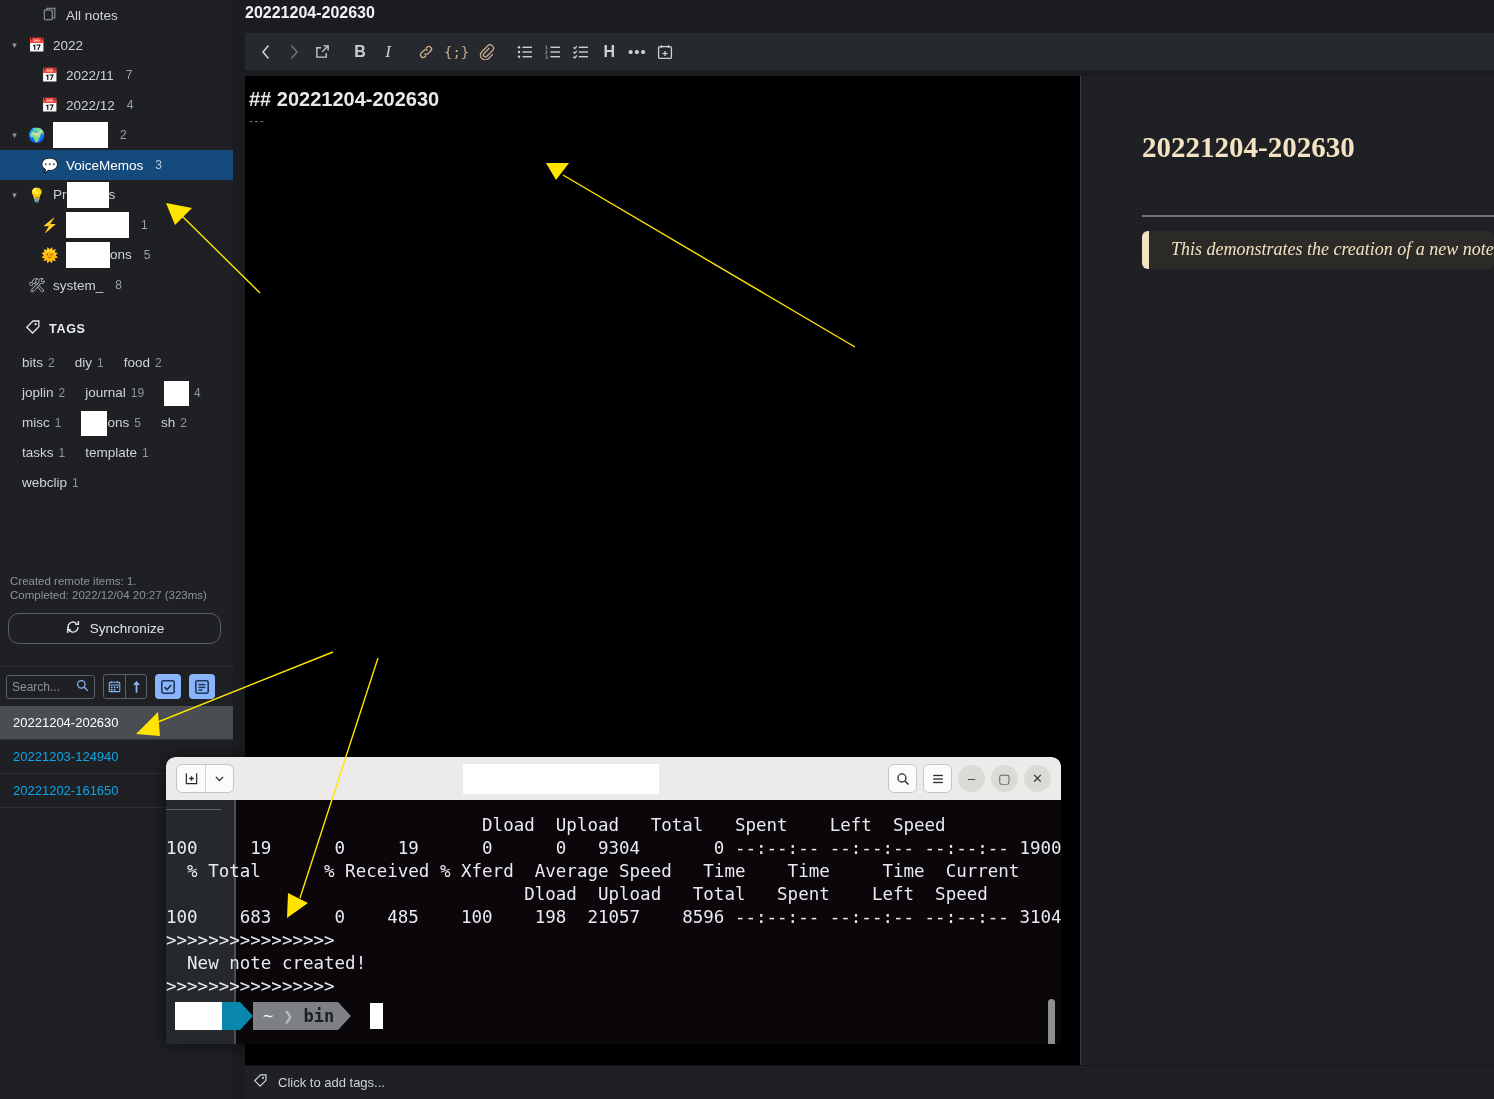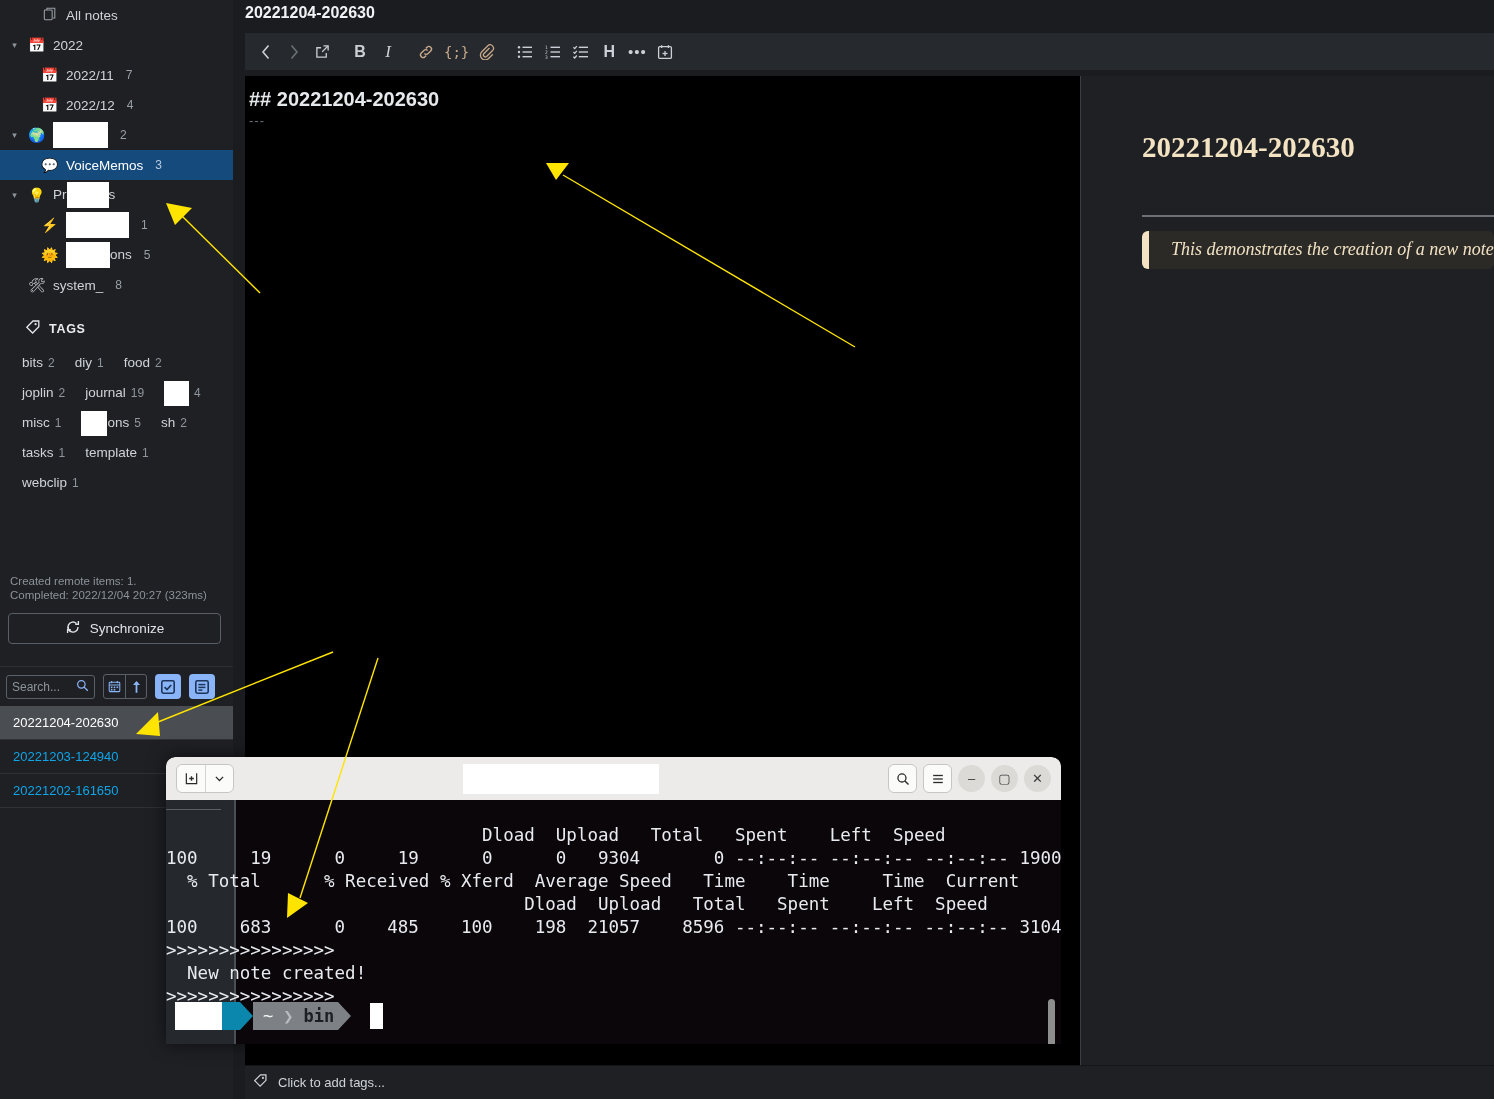--- a/index.html
+++ b/index.html
@@ -74,21 +74,21 @@
   }
   .tag .count { font-size: 12px; color: #8f959c; margin-left: 5px; }
 
   .sync-status {
     position: absolute; left: 10px; top: 574px;
     font-size: 11.5px; color: #8d939a; line-height: 14px;
   }
   .sync-btn {
     position: absolute; left: 8px; top: 613px;
     width: 213px; height: 31px;
-    border: 1px solid #595f66; border-radius: 4px;
+    border: 1px solid #595f66; border-radius: 11px;
     background: transparent; color: #dfe3e8;
     font-size: 13.5px; font-family: inherit;
     display: flex; align-items: center; justify-content: center; gap: 9px;
     cursor: pointer;
   }
 
   
   .notelist {
     position: absolute; left: 0; top: 666px;
     width: 249px; bottom: 0; background: #1e2024;
@@ -238,21 +238,21 @@
     background: #25282d;
   }
   .term-leftstrip .sepline {
     position: absolute; left: 0; top: 9px; width: 55px; height: 1px; background:#5a5f66;
   }
   .term-vline {
     position: absolute; left: 68px; top: 0; width: 2px; height: 100%; background: #4a4f56;
   }
   .term-text {
     position: absolute; left: 0; top: 0; width: 100%; height: 100%;
-    padding-top: 24px; white-space: pre; line-height: 23px;
+    padding-top: 14px; white-space: pre; line-height: 23px;
   }
   .term-text .row { display: block; }
   .term-scroll {
     position: absolute; right: 6px; top: 199px; width: 7px; height: 53px;
     background: #8e8e8e; border-radius: 4px;
   }
   .prompt-row {
     position: absolute; left: 0; bottom: 14px; height: 28px;
     display: flex; align-items: center;
   }

